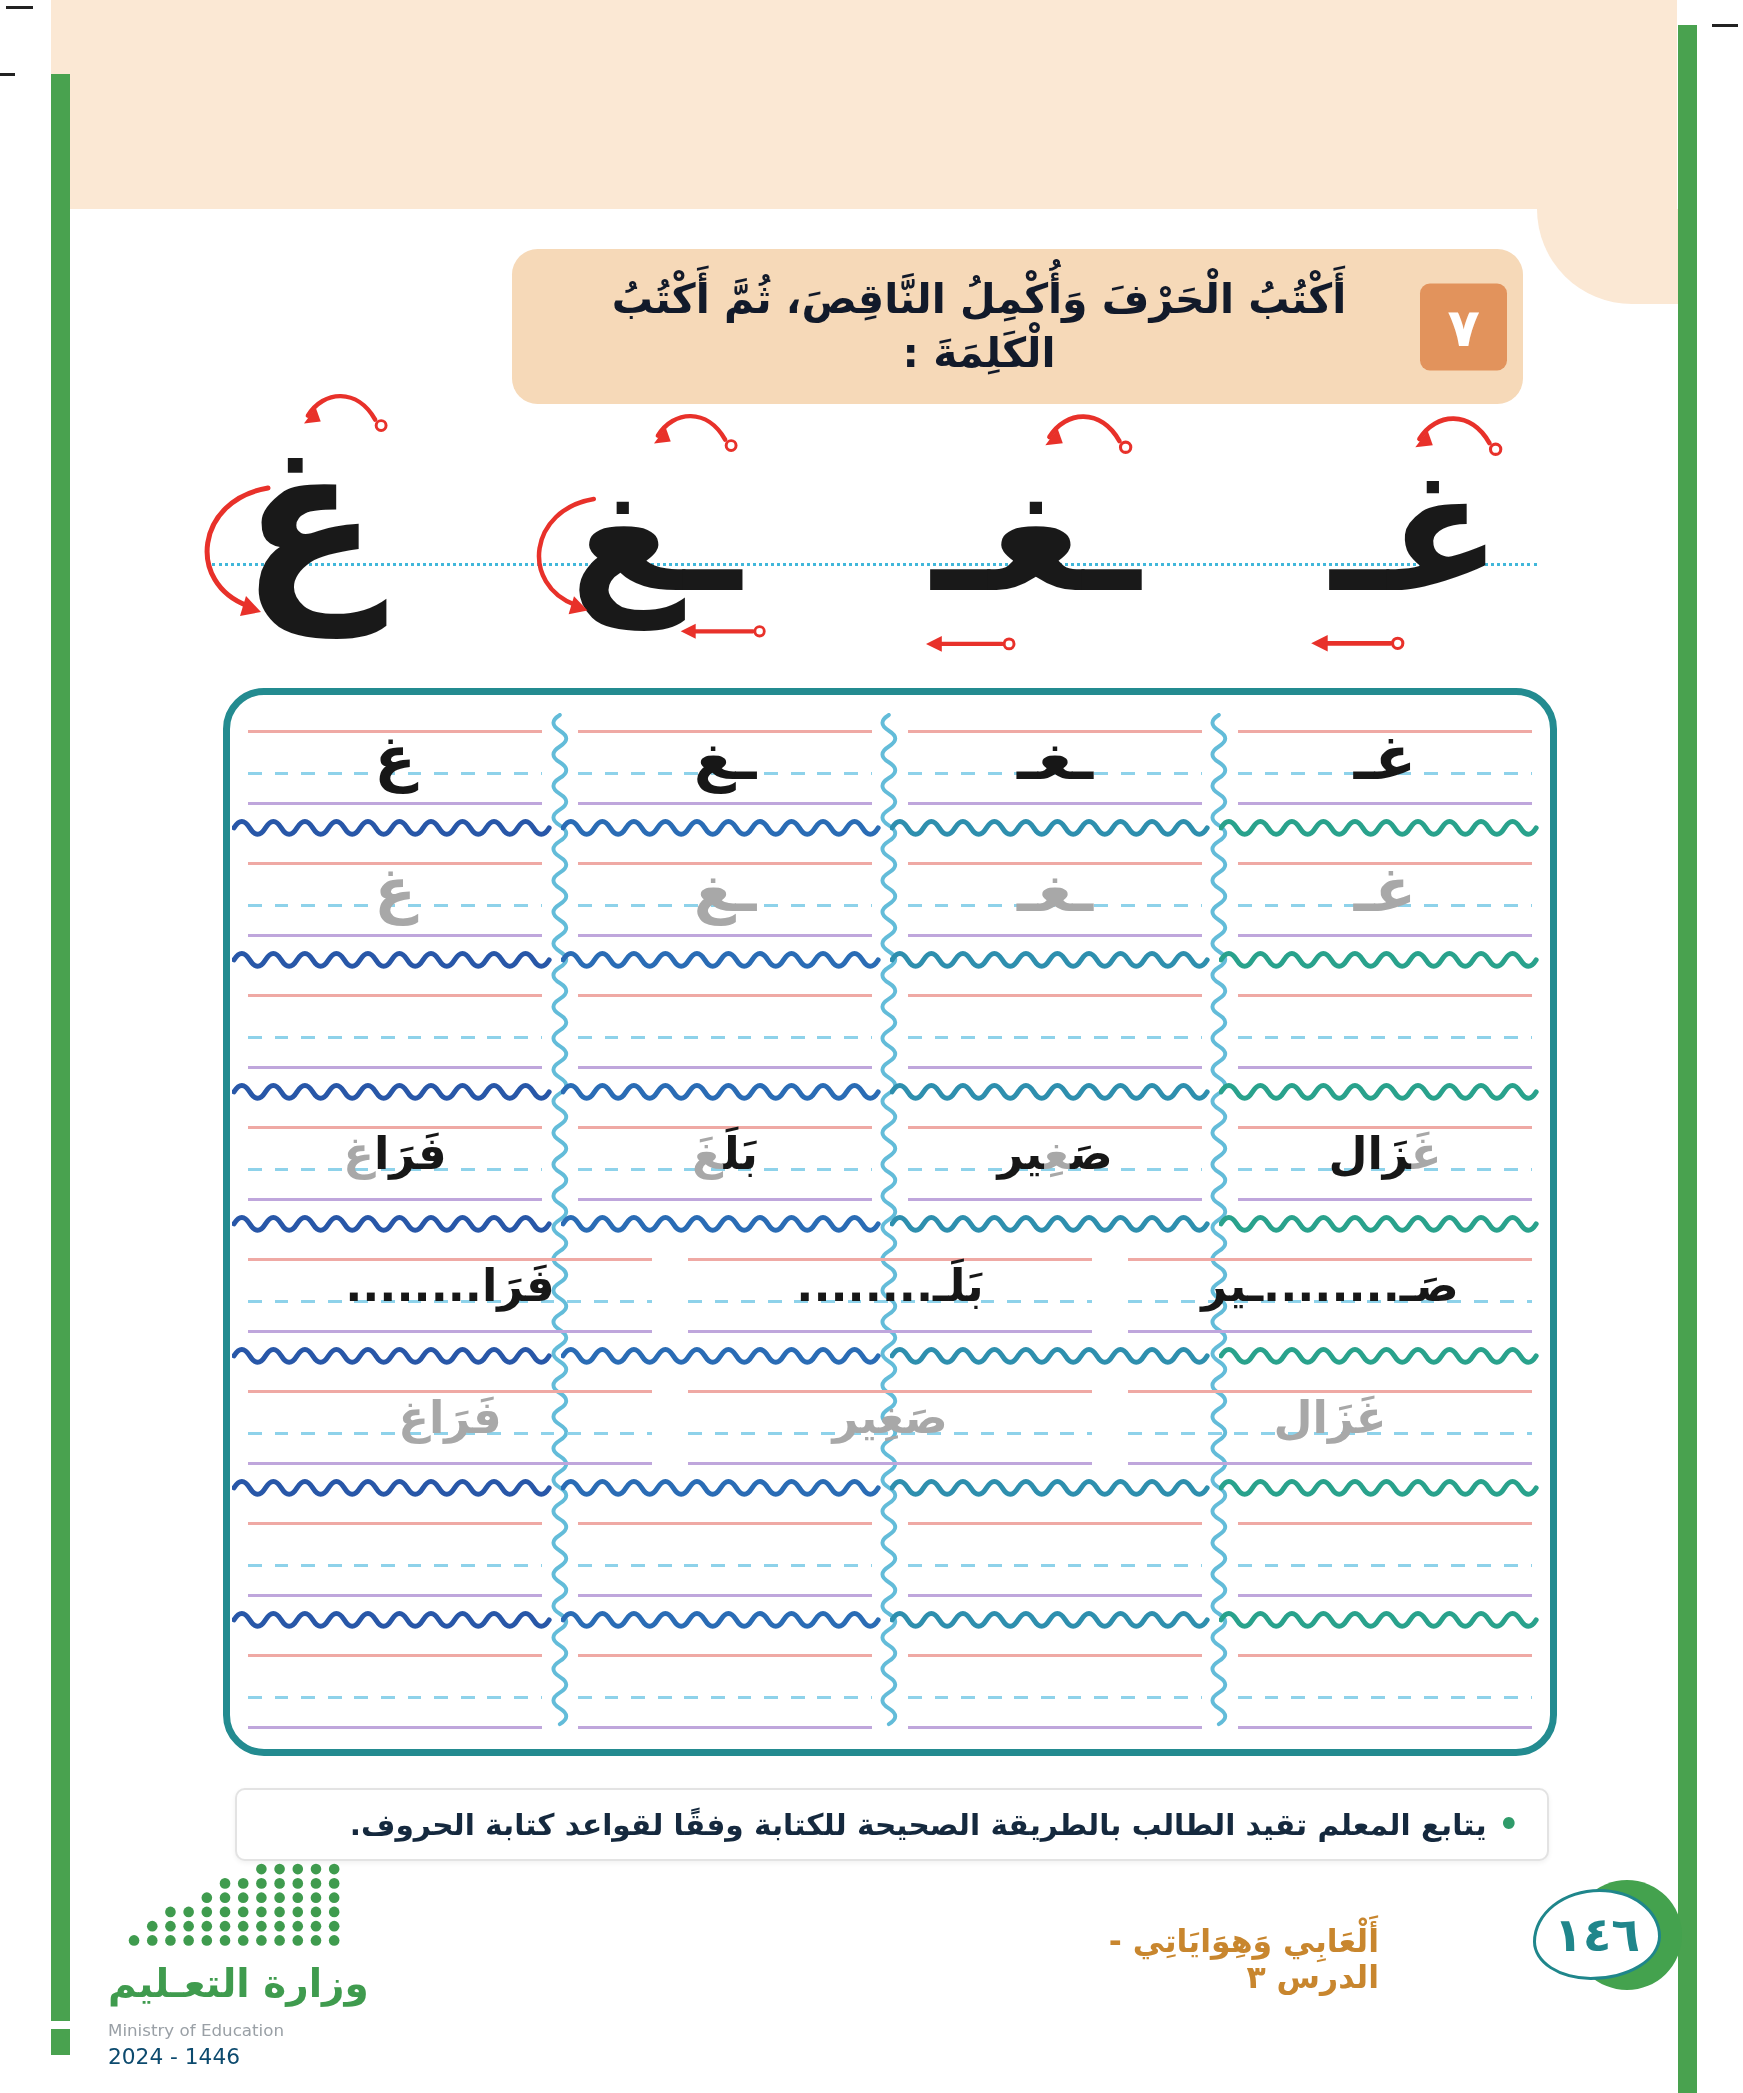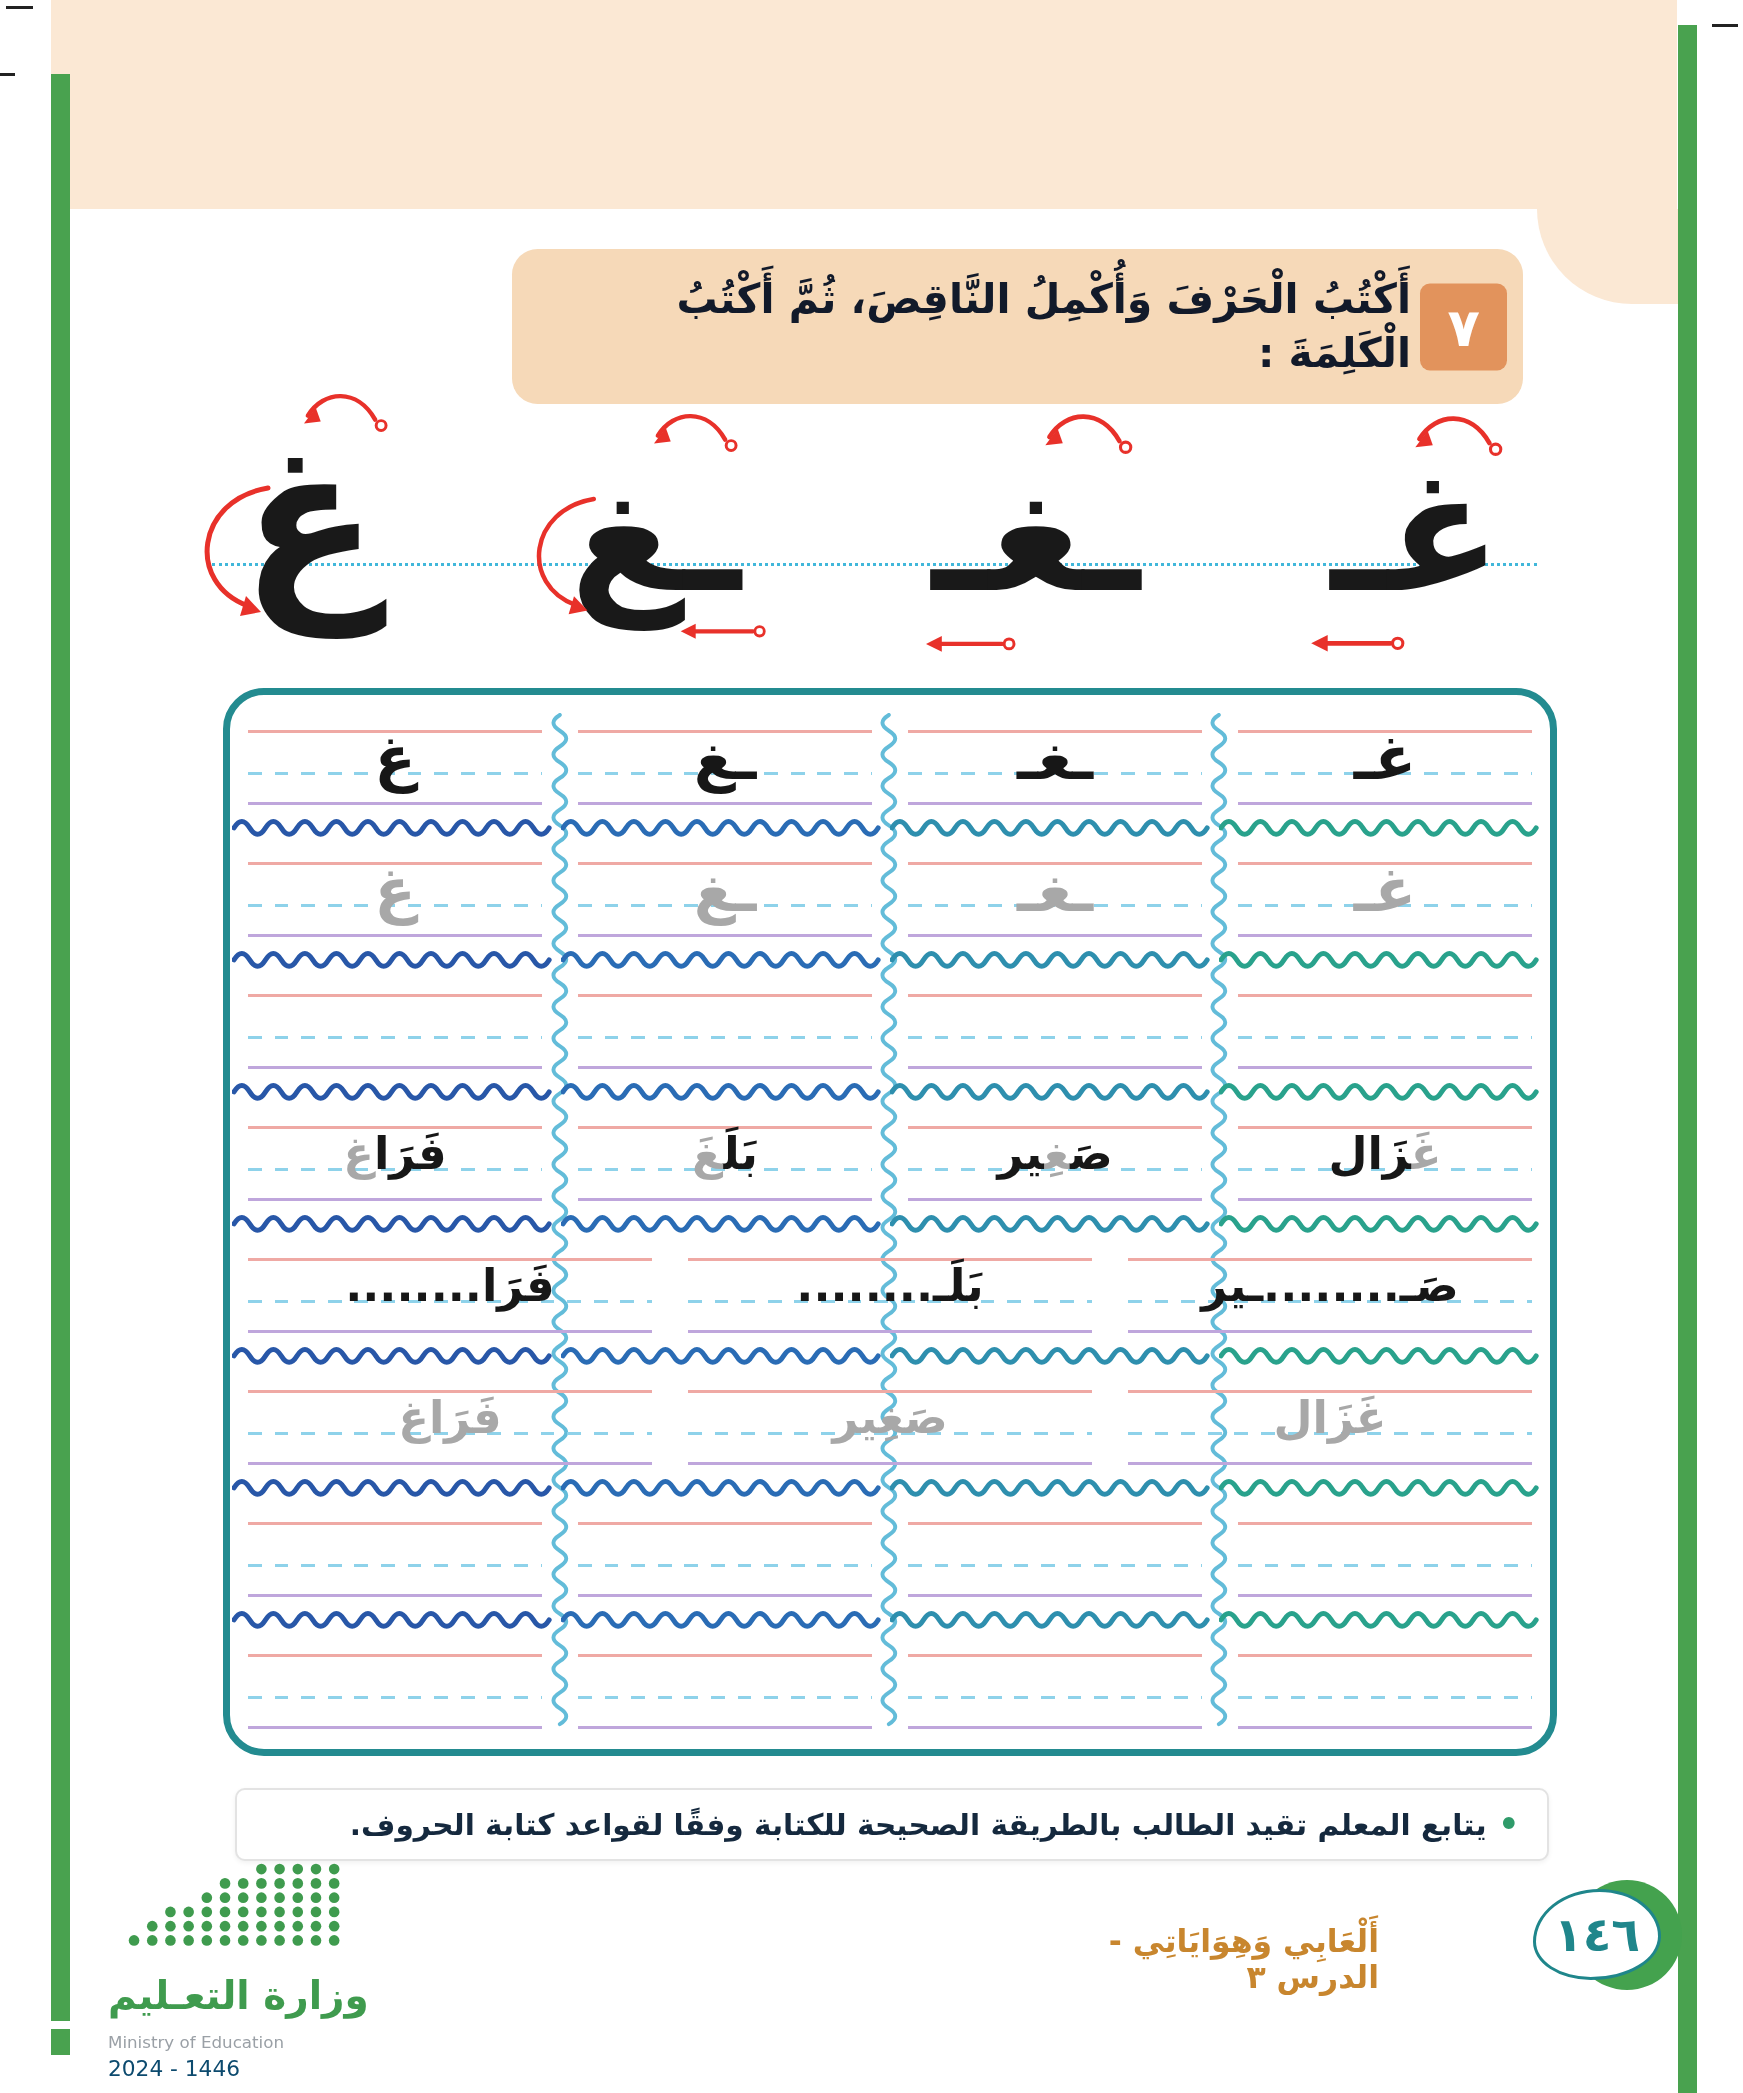--- a/index.html
+++ b/index.html
@@ -14,21 +14,21 @@
   .strip-right{left:1678px;top:24.6px;width:18.7px;height:2069px;}
   .mark{position:absolute;background:#222;}
   .mark-tl1{left:5.9px;top:5.9px;width:27.6px;height:3px;}
   .mark-tl2{left:0;top:73px;width:14.8px;height:3px;}
   .mark-tr{left:1712px;top:23.6px;width:25.6px;height:3px;}
   .mark-green-bl{position:absolute;left:51px;top:2029px;width:18.7px;height:25.6px;background:#49a24f;}
 
   
   .banner{position:absolute;left:512px;top:249px;width:1011px;height:155px;background:#f6d9b8;
     border-radius:25.6px;direction:rtl;display:flex;align-items:center;}
-  .banner-text{flex:1;font-size:41px;font-weight:700;color:#121a2a;padding:0 112px 0 35px;line-height:1.3;}
+  .banner-text{flex:1;text-align:center;font-size:41px;font-weight:700;color:#121a2a;padding:0 112px 0 35px;line-height:1.3;}
   .num-box{position:absolute;right:15.8px;top:50%;transform:translateY(-50%);width:87px;height:87px;background:#e2935c;
     border-radius:9.9px;display:flex;align-items:center;justify-content:center;color:#fff;font-size:53px;font-weight:700;}
 
   
   .baseline-dotted{position:absolute;top:563px;left:212px;width:1325px;border-top:3.9px dotted #41b7da;z-index:1;}
   .letters-strip{position:absolute;top:419px;left:241px;width:1261px;height:251px;direction:rtl;
     display:flex;justify-content:space-between;align-items:baseline;z-index:2;}
   .letter-block{position:relative;font-size:167px;line-height:1;font-weight:700;color:#191919;}
   .letter-block.big{font-size:202px;}
   .arw{position:absolute;}
@@ -62,21 +62,21 @@
 
   
   .note{position:absolute;left:235px;top:1788px;width:1314px;height:73px;background:#fff;border:2px solid #e3e3e3;
     border-radius:9.9px;box-shadow:0 2px 4.9px rgba(0,0,0,.06);direction:rtl;display:flex;align-items:center;
     padding:0 27.6px;gap:11.8px;font-size:29.6px;font-weight:700;color:#15293e;}
   .note .bullet{color:#2f9b6a;font-size:33px;}
 
   
   .ministry{position:absolute;left:108px;top:1860px;width:296px;}
   .ministry svg{display:block;}
-  .ministry .ar{color:#3f9b4e;font-size:39px;font-weight:700;margin-top:22px;}
+  .ministry .ar{color:#3f9b4e;font-size:39px;font-weight:700;margin-top:10px;}
   .ministry .en{color:#9aa0a6;font-size:16.7px;margin-top:14px;}
   .ministry .yr{color:#0c4a6e;font-size:21.7px;margin-top:3.9px;}
   .lesson{position:absolute;left:1034px;top:1923px;width:345px;direction:rtl;text-align:right;
     color:#c8862e;font-size:31.5px;font-weight:700;}
   .page-circle{position:absolute;left:1572px;top:1880px;width:110px;height:110px;background:#44a24e;border-radius:50%;}
   .page-pebble{position:absolute;left:1533px;top:1889px;width:128px;height:91px;background:#fff;border:3.9px solid #1f868b;
     border-radius:52% 48% 55% 45% / 58% 52% 48% 42%;display:flex;align-items:center;justify-content:center;
     color:#1f868b;font-size:47px;font-weight:700;}
 </style>
 </head>

